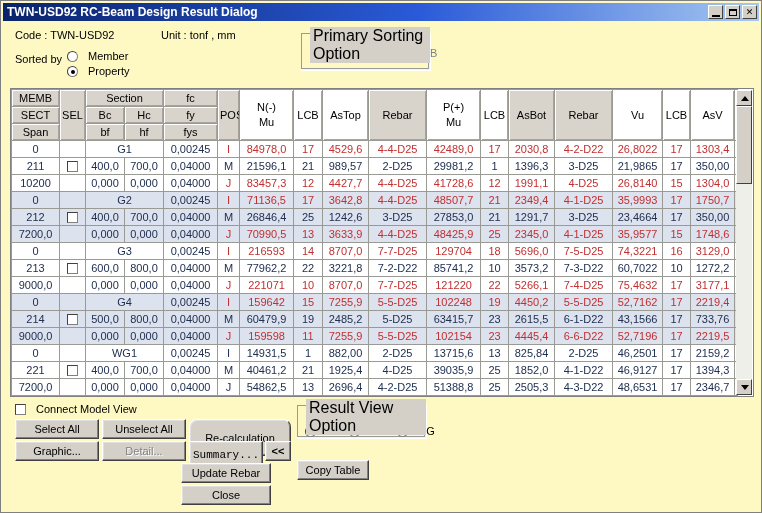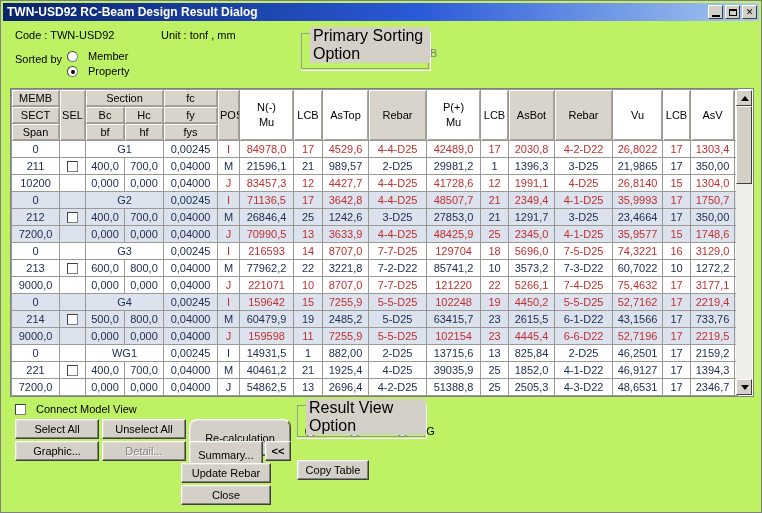--- a/index.html
+++ b/index.html
@@ -5,21 +5,21 @@
   html,body{margin:0;padding:0;}
   body{
     width:762px;height:513px;overflow:hidden;
     background:#d4d0c8;
     font-family:"Liberation Sans","DejaVu Sans",sans-serif;
     font-size:11px;color:#000;
   }
   
   #window{
     position:absolute;left:0;top:0;width:762px;height:513px;
-    background:#bef264;
+    background:#fef9c3;
     border:1px solid #808080;
     box-sizing:border-box;
   }
   #titlebar{
     position:absolute;left:2px;top:2px;width:756px;height:18px;
     background:linear-gradient(to right,#0a246a 0%,#2a5ad8 55%,#a6c8f0 100%);
     display:flex;align-items:center;
   }
   #titlebar .title{
     color:#fff;font-weight:bold;font-size:12px;margin-left:4px;
@@ -139,21 +139,21 @@
     display:flex;align-items:center;justify-content:center;
     box-shadow:inset -1px -1px 0 #808080, inset 1px 1px 0 #dfdfdf;
   }
   .btn.dis{color:#808080;text-shadow:1px 1px 0 #fff;}
   #connect-model-view{position:absolute;left:14px;top:402px;white-space:nowrap;}
   #btn-select-all{left:14px;top:418px;width:84px;height:20px;}
   #btn-unselect-all{left:101px;top:418px;width:84px;height:20px;}
   #btn-recalc{left:188px;top:418px;width:102px;height:37px;border-radius:8px;}
   #btn-graphic{left:14px;top:440px;width:84px;height:20px;}
   #btn-detail{left:101px;top:440px;width:84px;height:20px;}
-  #btn-summary{left:188px;top:440px;width:74px;height:28px;}
+  #btn-summary{left:188px;top:440px;width:74px;height:28px;font-family:Liberation Mono, monospace;}
   #btn-collapse{left:264px;top:440px;width:26px;height:20px;font-weight:bold;}
   #btn-update-rebar{left:180px;top:462px;width:90px;height:20px;}
   #btn-close{left:180px;top:484px;width:90px;height:20px;}
   #btn-copy-table{left:296px;top:459px;width:72px;height:20px;}
 
   #detail-print{left:14px;top:462px;width:162px;height:38px;}
   #dp-row{position:absolute;left:6px;top:14px;white-space:nowrap;font-size:11px;}
   #dp-row .seg{margin-right:8px;}
   #result-view{left:296px;top:404px;width:130px;height:34px;}
   #rv-row{position:absolute;left:7px;top:19px;white-space:nowrap;}

